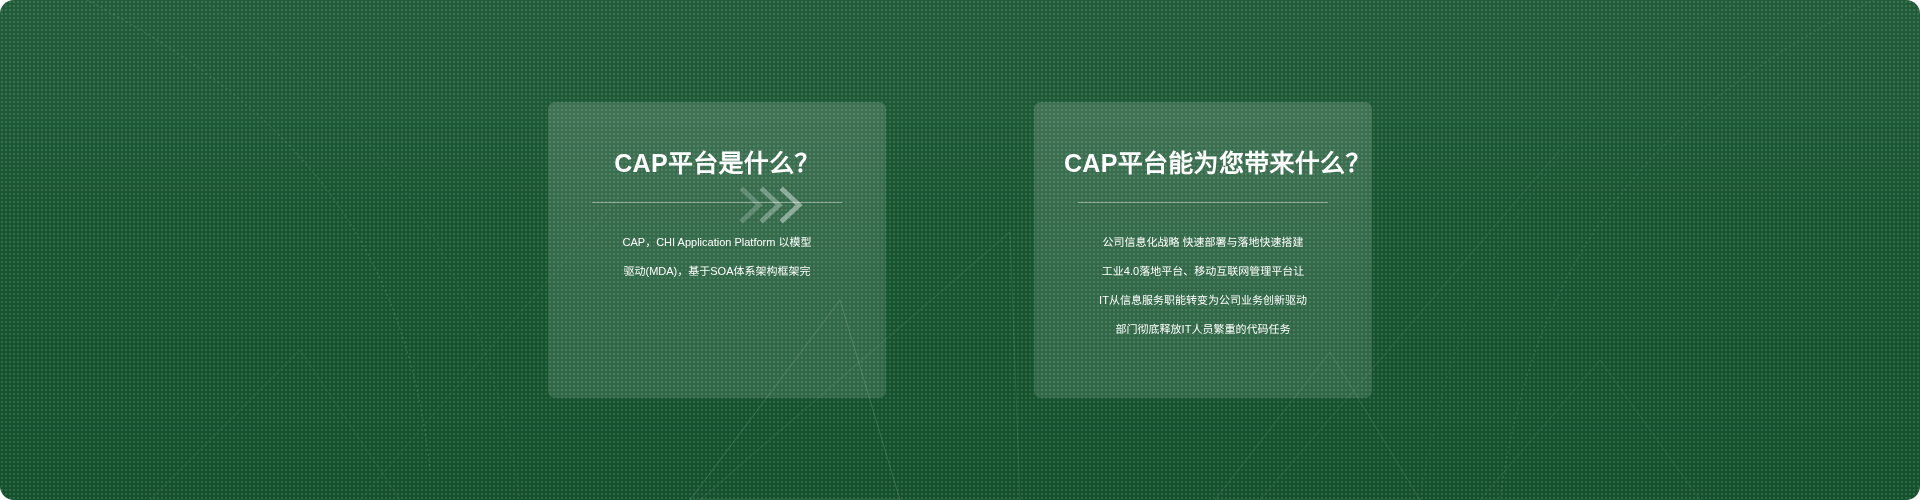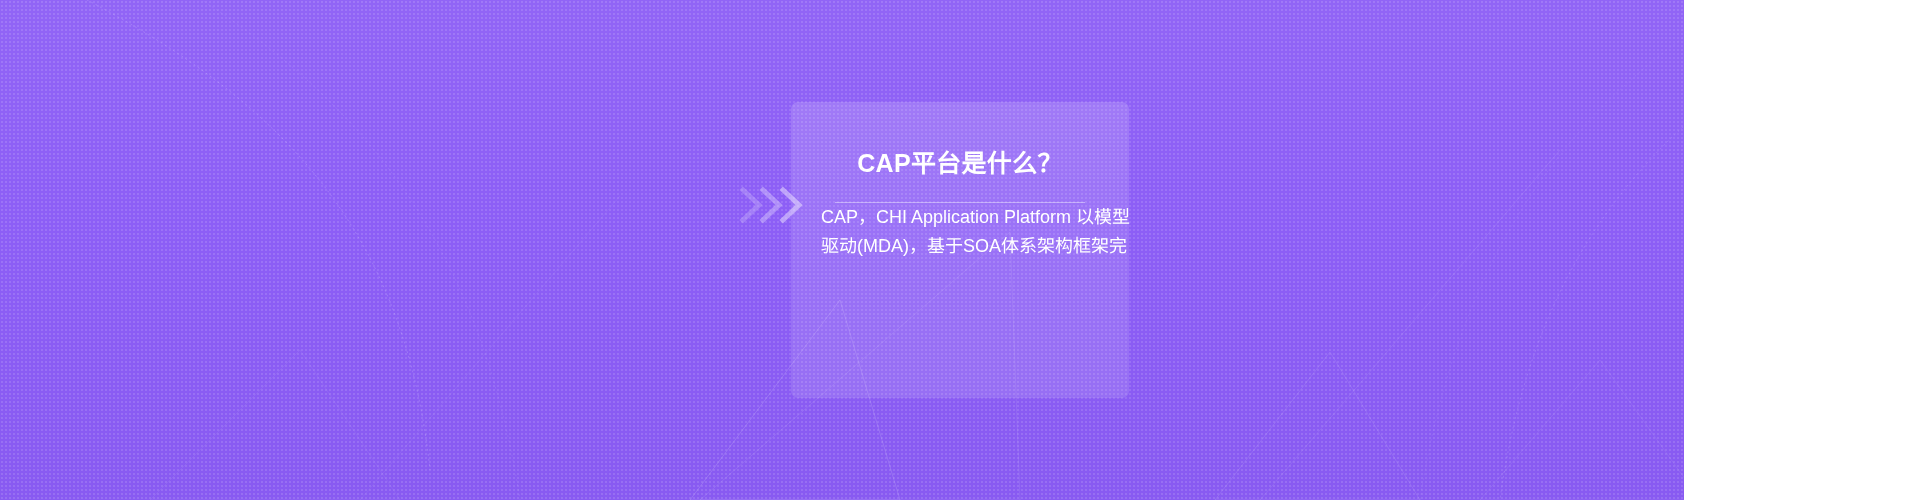--- a/index.html
+++ b/index.html
@@ -7,23 +7,24 @@
 
   html, body {
     width:1920px; height:500px;
     overflow:hidden;
     font-family:"Liberation Sans","DejaVu Sans",sans-serif;
   }
 
   
   #banner {
     position:relative;
-    width:1684px; height:500px;
-    background:#8b5cf6;
+    width:1920px; height:500px;
+    background:#14532d;
     overflow:hidden;
+    border-radius:14px;
   }
 
   
   .tex-dots {
     position:absolute; inset:0;
     background-image:
       radial-gradient(rgba(255,255,255,.13) 0.9px, transparent 1px);
     background-size:4px 4px;
     background-position:0 0;
     pointer-events:none;
@@ -91,22 +92,23 @@
     z-index:2;
     width:250px;
     height:1px;
     margin:24px auto 0 auto;
     background:rgba(255,255,255,.40);
   }
 
   .card-body {
     position:relative;
     z-index:2;
+    margin-top:25px;
     color:#ffffff;
-    font-size:18px;
+    font-size:11px;
     line-height:29px;
     text-align:center;
   }
   .card-body .ln { display:block; white-space:nowrap; }
 
   
   .chevrons {
     position:absolute;
     left:739px;
     top:182px;
@@ -150,20 +152,30 @@
 
     <div class="card">
       <div class="card-title">CAP平台是什么？</div>
       <div class="card-rule"></div>
       <div class="card-body">
         <span class="ln">CAP，CHI Application Platform 以模型</span>
         <span class="ln">驱动(MDA)，基于SOA体系架构框架完</span>
       </div>
     </div>
 
+    <div class="card">
+      <div class="card-title">CAP平台能为您带来什么？</div>
+      <div class="card-rule"></div>
+      <div class="card-body">
+        <span class="ln">公司信息化战略 快速部署与落地快速搭建</span>
+        <span class="ln">工业4.0落地平台、移动互联网管理平台让</span>
+        <span class="ln">IT从信息服务职能转变为公司业务创新驱动</span>
+        <span class="ln">部门彻底释放IT人员繁重的代码任务</span>
+      </div>
+    </div>
 
   </div>
 
   <div class="chevrons">
     <svg width="72" height="46" viewBox="0 0 72 46" xmlns="http://www.w3.org/2000/svg">
       <g fill="none" stroke="#ffffff" stroke-width="5" stroke-linecap="square">
         <polyline points="4,8 20,23 4,38" stroke-opacity="0.20"></polyline>
         <polyline points="24,8 40,23 24,38" stroke-opacity="0.30"></polyline>
         <polyline points="44,8 60,23 44,38" stroke-opacity="0.42"></polyline>
       </g>

